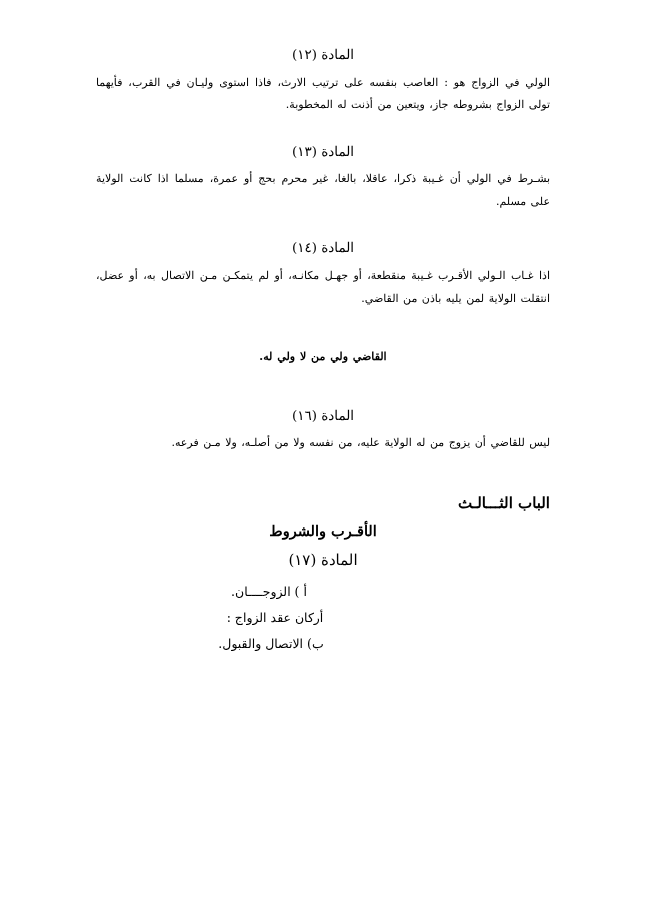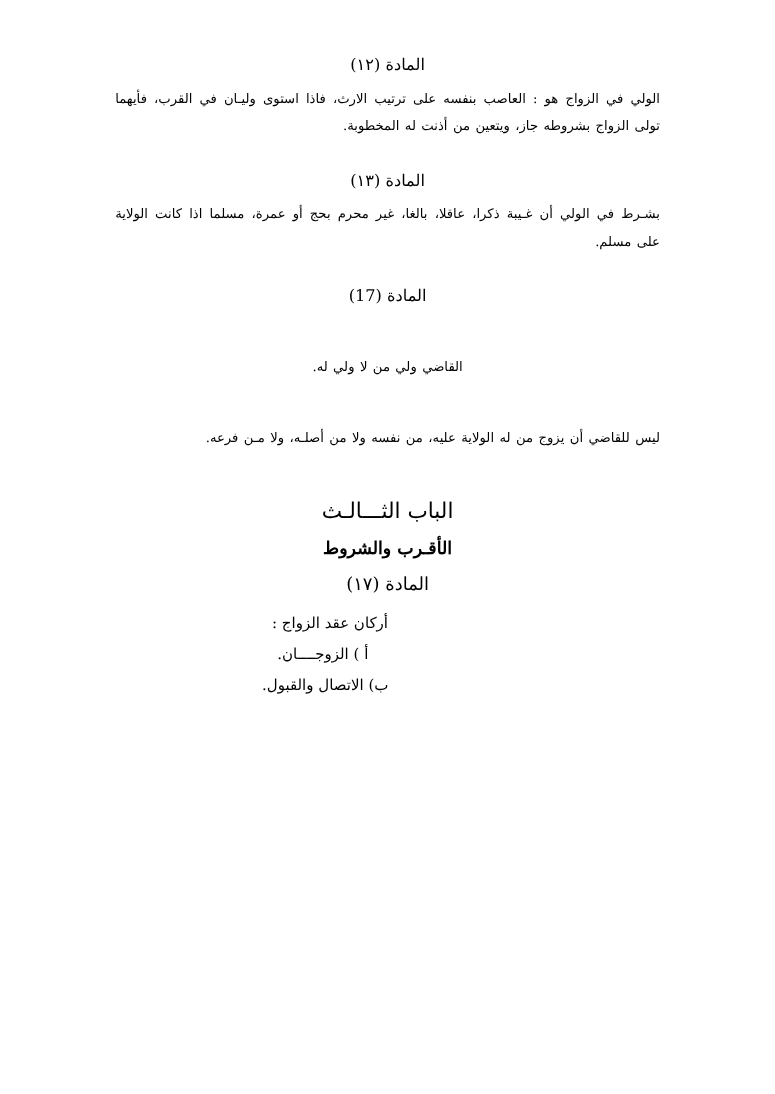--- a/index.html
+++ b/index.html
@@ -37,33 +37,35 @@
   .art-body {
     font-size: 11px;
     line-height: 2.05;
     text-align: justify;
     text-align-last: right;
     word-spacing: 1px;
   }
   .art-body.center {
     text-align: right;
     text-align-last: center;
+    font-weight: bold;
   }
   .gap-sm { height: 10px; }
   .gap-md { height: 22px; }
 
   .chapter {
     text-align: center;
     margin-top: 34px;
   }
   .chapter-title {
-    font-size: 18px;
-    font-weight: normal;
+    font-size: 15px;
+    font-weight: bold;
     letter-spacing: 2.5px;
     line-height: 1.9;
+    text-align: right;
   }
   .chapter-sub {
     font-size: 14.5px;
     font-weight: bold;
     letter-spacing: 0.6px;
     line-height: 1.9;
   }
   .chapter-art {
     font-size: 15px;
     line-height: 2.0;
@@ -110,43 +112,48 @@
     <div class="art-heading">المادة (١٣)</div>
     <div class="art-body">
       <span>بشـرط في الولي أن غـيبة ذكرا، عاقلا، بالغا، غير محرم  بحج أو عمرة، مسلما</span>
       <span>اذا كانت الولاية على مسلم.</span>
     </div>
   </div>
 
   <div class="gap-sm"></div>
 
   <div class="article">
-    <div class="art-heading">المادة (17)</div>
+    <div class="art-heading">المادة (١٤)</div>
+    <div class="art-body">
+      <span>اذا غـاب الـولي الأقـرب غـيبة منقطعة، أو جهـل مكانـه، أو  لم  يتمكـن مـن</span>
+      <span>الاتصال به، أو عضل، انتقلت الولاية لمن يليه باذن من  القاضي.</span>
+    </div>
   </div>
 
   <div class="gap-md"></div>
 
   <div class="article">
     <div class="art-body center">القاضي ولي من لا ولي له.</div>
   </div>
 
   <div class="gap-md"></div>
 
   <div class="article">
+    <div class="art-heading">المادة (١٦)</div>
     <div class="art-body">
       <span>ليس للقاضي أن يزوج من له الولاية عليه، من نفسه ولا من  أصلـه، ولا مـن</span>
       <span>فرعه.</span>
     </div>
   </div>
 
   <div class="chapter">
     <div class="chapter-title">الباب الثـــالـث</div>
     <div class="chapter-sub">الأقـرب والشروط</div>
     <div class="chapter-art">المادة (١٧)</div>
   </div>
 
   <div class="list-block">
+    <span class="list-line indent2">أ  ) الزوجــــان.</span>
     <span class="list-line indent1">أركان عقد الزواج :</span>
-    <span class="list-line indent2">أ  ) الزوجــــان.</span>
     <span class="list-line indent3">ب) الاتصال والقبول.</span>
   </div>
 
 </div>
 
 </body></html>

